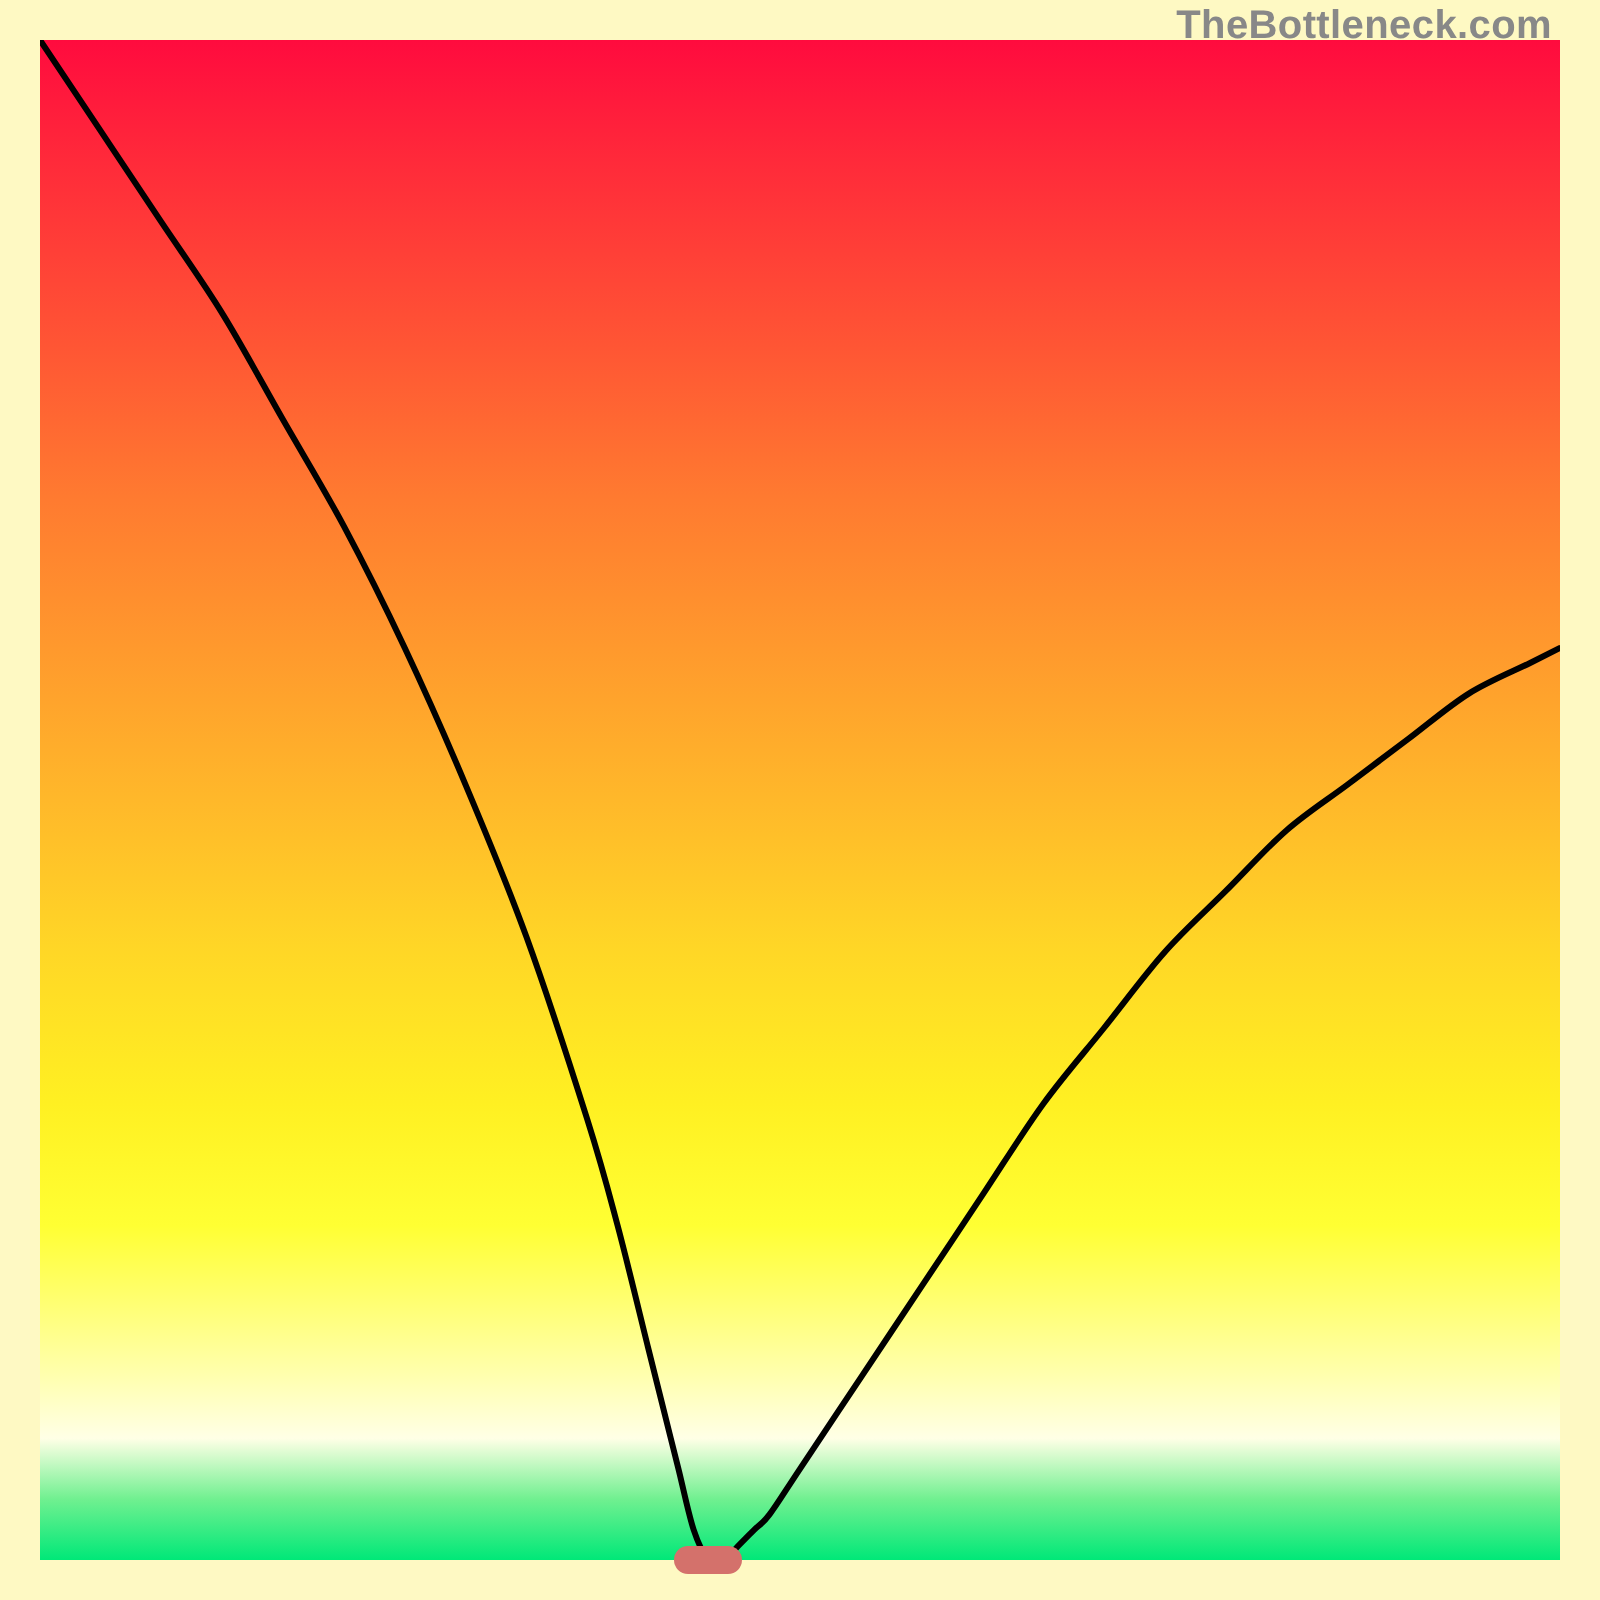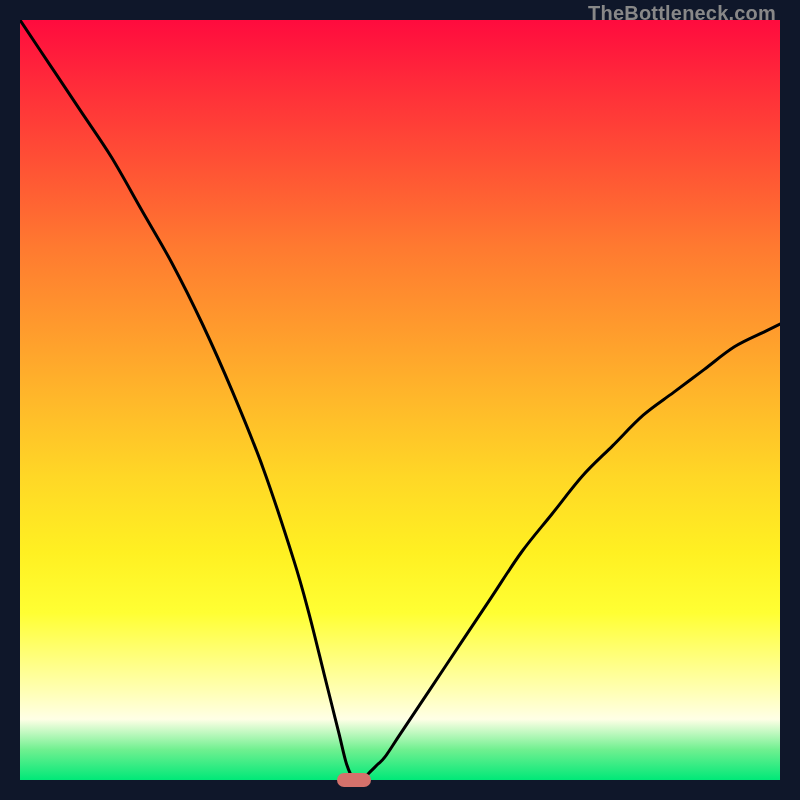--- a/index.html
+++ b/index.html
@@ -8,21 +8,21 @@
     width: 800px;
     height: 800px;
     background: #000;
     overflow: hidden;
     font-family: Arial, Helvetica, sans-serif;
   }
   .frame {
     position: relative;
     width: 800px;
     height: 800px;
-    background: #0f172a;
+    background: #fef9c3;
   }
   .plot-area {
     position: absolute;
     left: 20px;
     top: 20px;
     width: 760px;
     height: 760px;
     background: linear-gradient(
       to bottom,
       #ff0b3e 0%,

